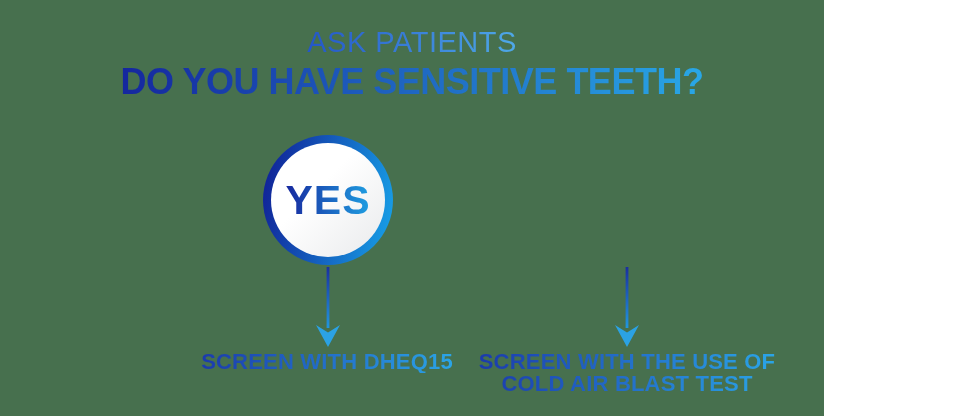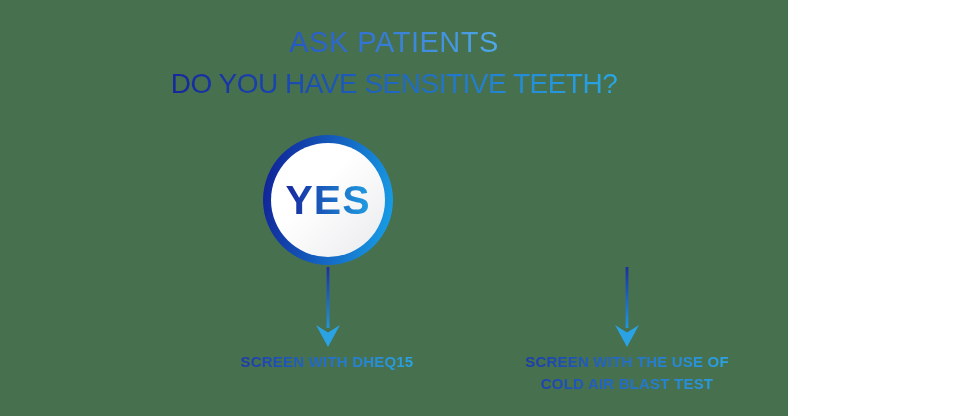--- a/index.html
+++ b/index.html
@@ -2,20 +2,21 @@
 <html style="--canvas-background: #47704E; --title-line1-start: #2456C8; --title-line1-end: #4FA9E8; --title-line2-start: #15279E; --title-line2-end: #29A7E6; --ring-start: #101C93; --ring-end: #18A4EA; --circle-fill-start: #FFFFFF; --circle-fill-end: #E9EAEC; --yes-start: #17289E; --yes-end: #1F9FE2; --no-start: #1C43B2; --no-end: #27A3E6; --outcome-start: #1B3AAC; --outcome-end: #2BA5E7; --arrow-top: #1A2FA0; --arrow-bottom: #2196DE; --arrow-head: #2BA2E4;"><head>
 <meta charset="utf-8">
 <style>
   html,body { margin:0; padding:0; }
   .canvas {
     position:relative;
     width:788px; height:416px;
     background: var(--canvas-background, #47704E);
     font-family: "Liberation Sans", sans-serif;
     overflow:hidden;
+    padding-left:36px;
   }
 
   
   .gtext {
     display:inline-block;
     background-image: linear-gradient(90deg, var(--g-start), var(--g-end));
     -webkit-background-clip: text;
     background-clip: text;
     color: transparent;
   }
@@ -23,22 +24,22 @@
   .title-wrap {
     position:absolute; left:0; right:0; top:26px;
     text-align:center;
   }
   .t1 {
     font-size:29px; font-weight:500; letter-spacing:0.5px; line-height:1.15;
     --g-start: var(--title-line1-start, #2456C8);
     --g-end:   var(--title-line1-end,   #4FA9E8);
   }
   .t2 {
-    margin-top:10px;
-    font-size:28px; font-weight:400; letter-spacing:-0.5px; line-height:1.1;
+    margin-top:3px;
+    font-size:36px; font-weight:700; letter-spacing:-0.5px; line-height:1.1;
     --g-start: var(--title-line2-start, #15279E);
     --g-end:   var(--title-line2-end,   #29A7E6);
   }
 
   .circle {
     position:absolute;
     width:130px; height:130px; border-radius:50%;
     background: linear-gradient(100deg, var(--ring-start,#101C93), var(--ring-end,#18A4EA));
     display:flex;
   }
@@ -57,21 +58,21 @@
   .answer.no  { --g-start: var(--no-start,#1C43B2);  --g-end: var(--no-end,#27A3E6); }
 
   .arrow { position:absolute; width:28px; height:82px; }
   .arrow.left  { left:314px; top:266px; }
   .arrow.right { left:613px; top:266px; }
 
   .outcome {
     position:absolute; top:351px;
     transform:translateX(-50%);
     text-align:center; white-space:nowrap;
-    font-size:15px; font-weight:800; letter-spacing:0.2px; line-height:22px;
+    font-size:22px; font-weight:800; letter-spacing:0.2px; line-height:22px;
   }
   .outcome.left  { left:327px; }
   .outcome.right { left:627px; }
   .oline {
     display:block;
     --g-start: var(--outcome-start,#1B3AAC);
     --g-end:   var(--outcome-end,#2BA5E7);
   }
   .defs-holder { position:absolute; width:0; height:0; }
 </style>

